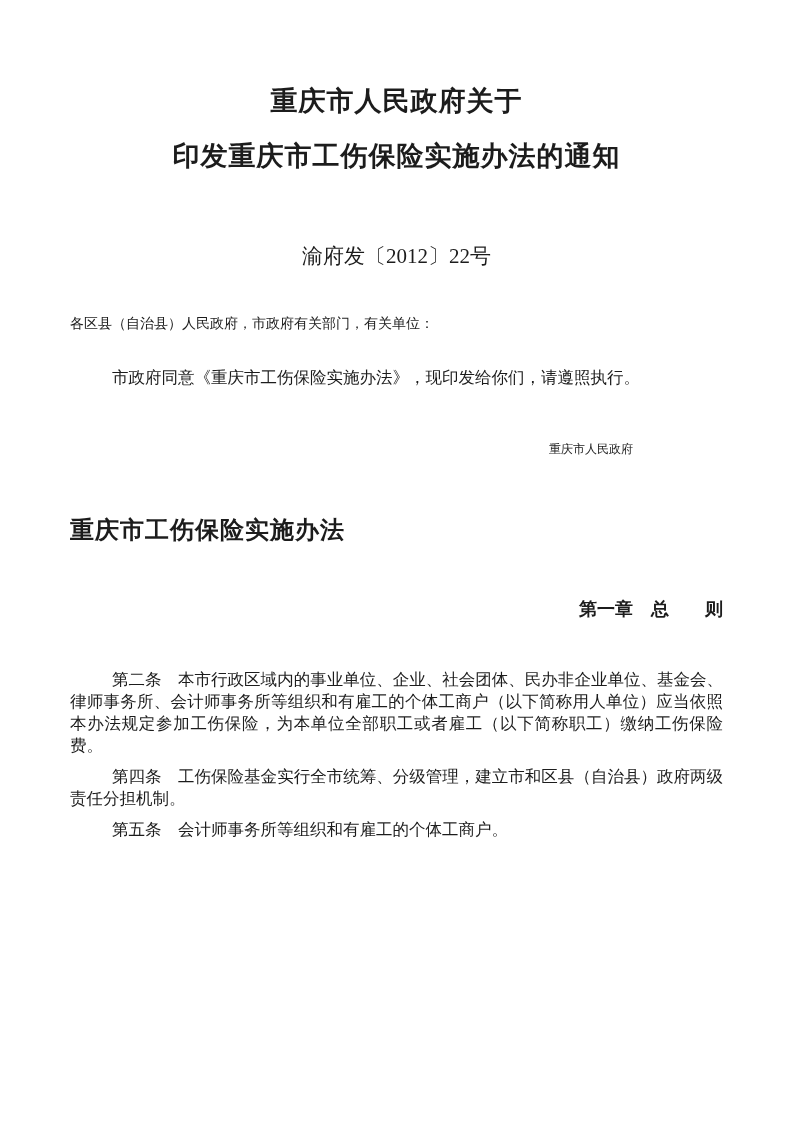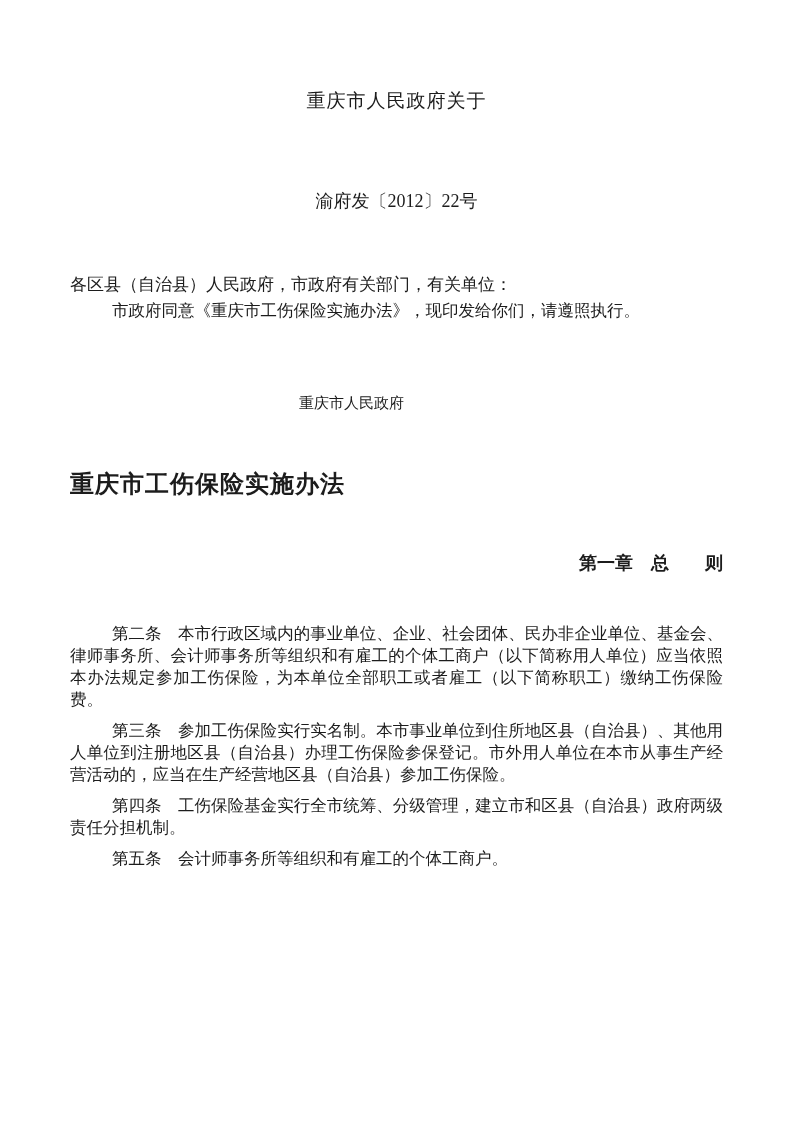--- a/index.html
+++ b/index.html
@@ -12,49 +12,49 @@
     overflow: hidden;
   }
   .page {
     width: 793px;
     height: 1122px;
     padding: 86px 70px 0 70px;
     background: #ffffff;
   }
   .doc-title {
     text-align: center;
-    font-size: 19px;
-    font-weight: normal;
+    font-size: 27px;
+    font-weight: bold;
     line-height: 30px;
     letter-spacing: 1px;
   }
   .doc-title.line2 { margin-top: 25px; }
   .doc-number {
     margin-top: 74px;
     text-align: center;
-    font-size: 18px;
+    font-size: 21px;
     line-height: 22px;
   }
   .salutation {
-    margin-top: 62px;
-    font-size: 17px;
+    margin-top: 46px;
+    font-size: 14px;
     line-height: 22px;
   }
   .notice-body {
-    margin-top: 4px;
+    margin-top: 32px;
     font-size: 16.5px;
     line-height: 22px;
     text-indent: 42px;
     text-align: justify;
   }
   .signature {
-    margin-top: 70px;
-    text-align: center;
+    margin-top: 49px;
+    text-align: right;
     padding-right: 90px;
-    font-size: 15px;
+    font-size: 12px;
     line-height: 22px;
   }
   .signature .sig-date { margin-top: 10px; }
   .measures-title {
     margin-top: 54px;
     text-align: left;
     font-size: 24px;
     font-weight: bold;
     line-height: 32px;
     letter-spacing: 1px;
@@ -76,35 +76,35 @@
   }
   .article:first-child { margin-top: 0; }
 </style>
 </head>
 <body>
 
 <div class="page">
 
   <div class="doc-title line1">重庆市人民政府关于</div>
 
+  <div class="doc-title line2">印发重庆市工伤保险实施办法的通知</div>
 
   <div class="doc-number">渝府发〔2012〕22号</div>
 
   <div class="salutation">各区县（自治县）人民政府，市政府有关部门，有关单位：</div>
 
   <div class="notice-body">市政府同意《重庆市工伤保险实施办法》，现印发给你们，请遵照执行。</div>
 
   <div class="signature">
     <div class="sig-org">重庆市人民政府</div>
   </div>
 
   <div class="measures-title">重庆市工伤保险实施办法</div>
 
   <div class="chapter-heading">第一章　总　　则</div>
 
   <div class="articles">
     <p class="article">第二条　本市行政区域内的事业单位、企业、社会团体、民办非企业单位、基金会、律师事务所、会计师事务所等组织和有雇工的个体工商户（以下简称用人单位）应当依照本办法规定参加工伤保险，为本单位全部职工或者雇工（以下简称职工）缴纳工伤保险费。</p>
-    <p class="article">第三条　参加工伤保险实行实名制。本市事业单位到住所地区县（自治县）、其他用人单位到注册地区县（自治县）办理工伤保险参保登记。市外用人单位在本市从事生产经营活动的，应当在生产经营地区县（自治县）参加工伤保险。</p>
     <p class="article">第四条　工伤保险基金实行全市统筹、分级管理，建立市和区县（自治县）政府两级责任分担机制。</p>
     <p class="article">第五条　会计师事务所等组织和有雇工的个体工商户。</p>
   </div>
 
 </div>
 
 </body></html>

